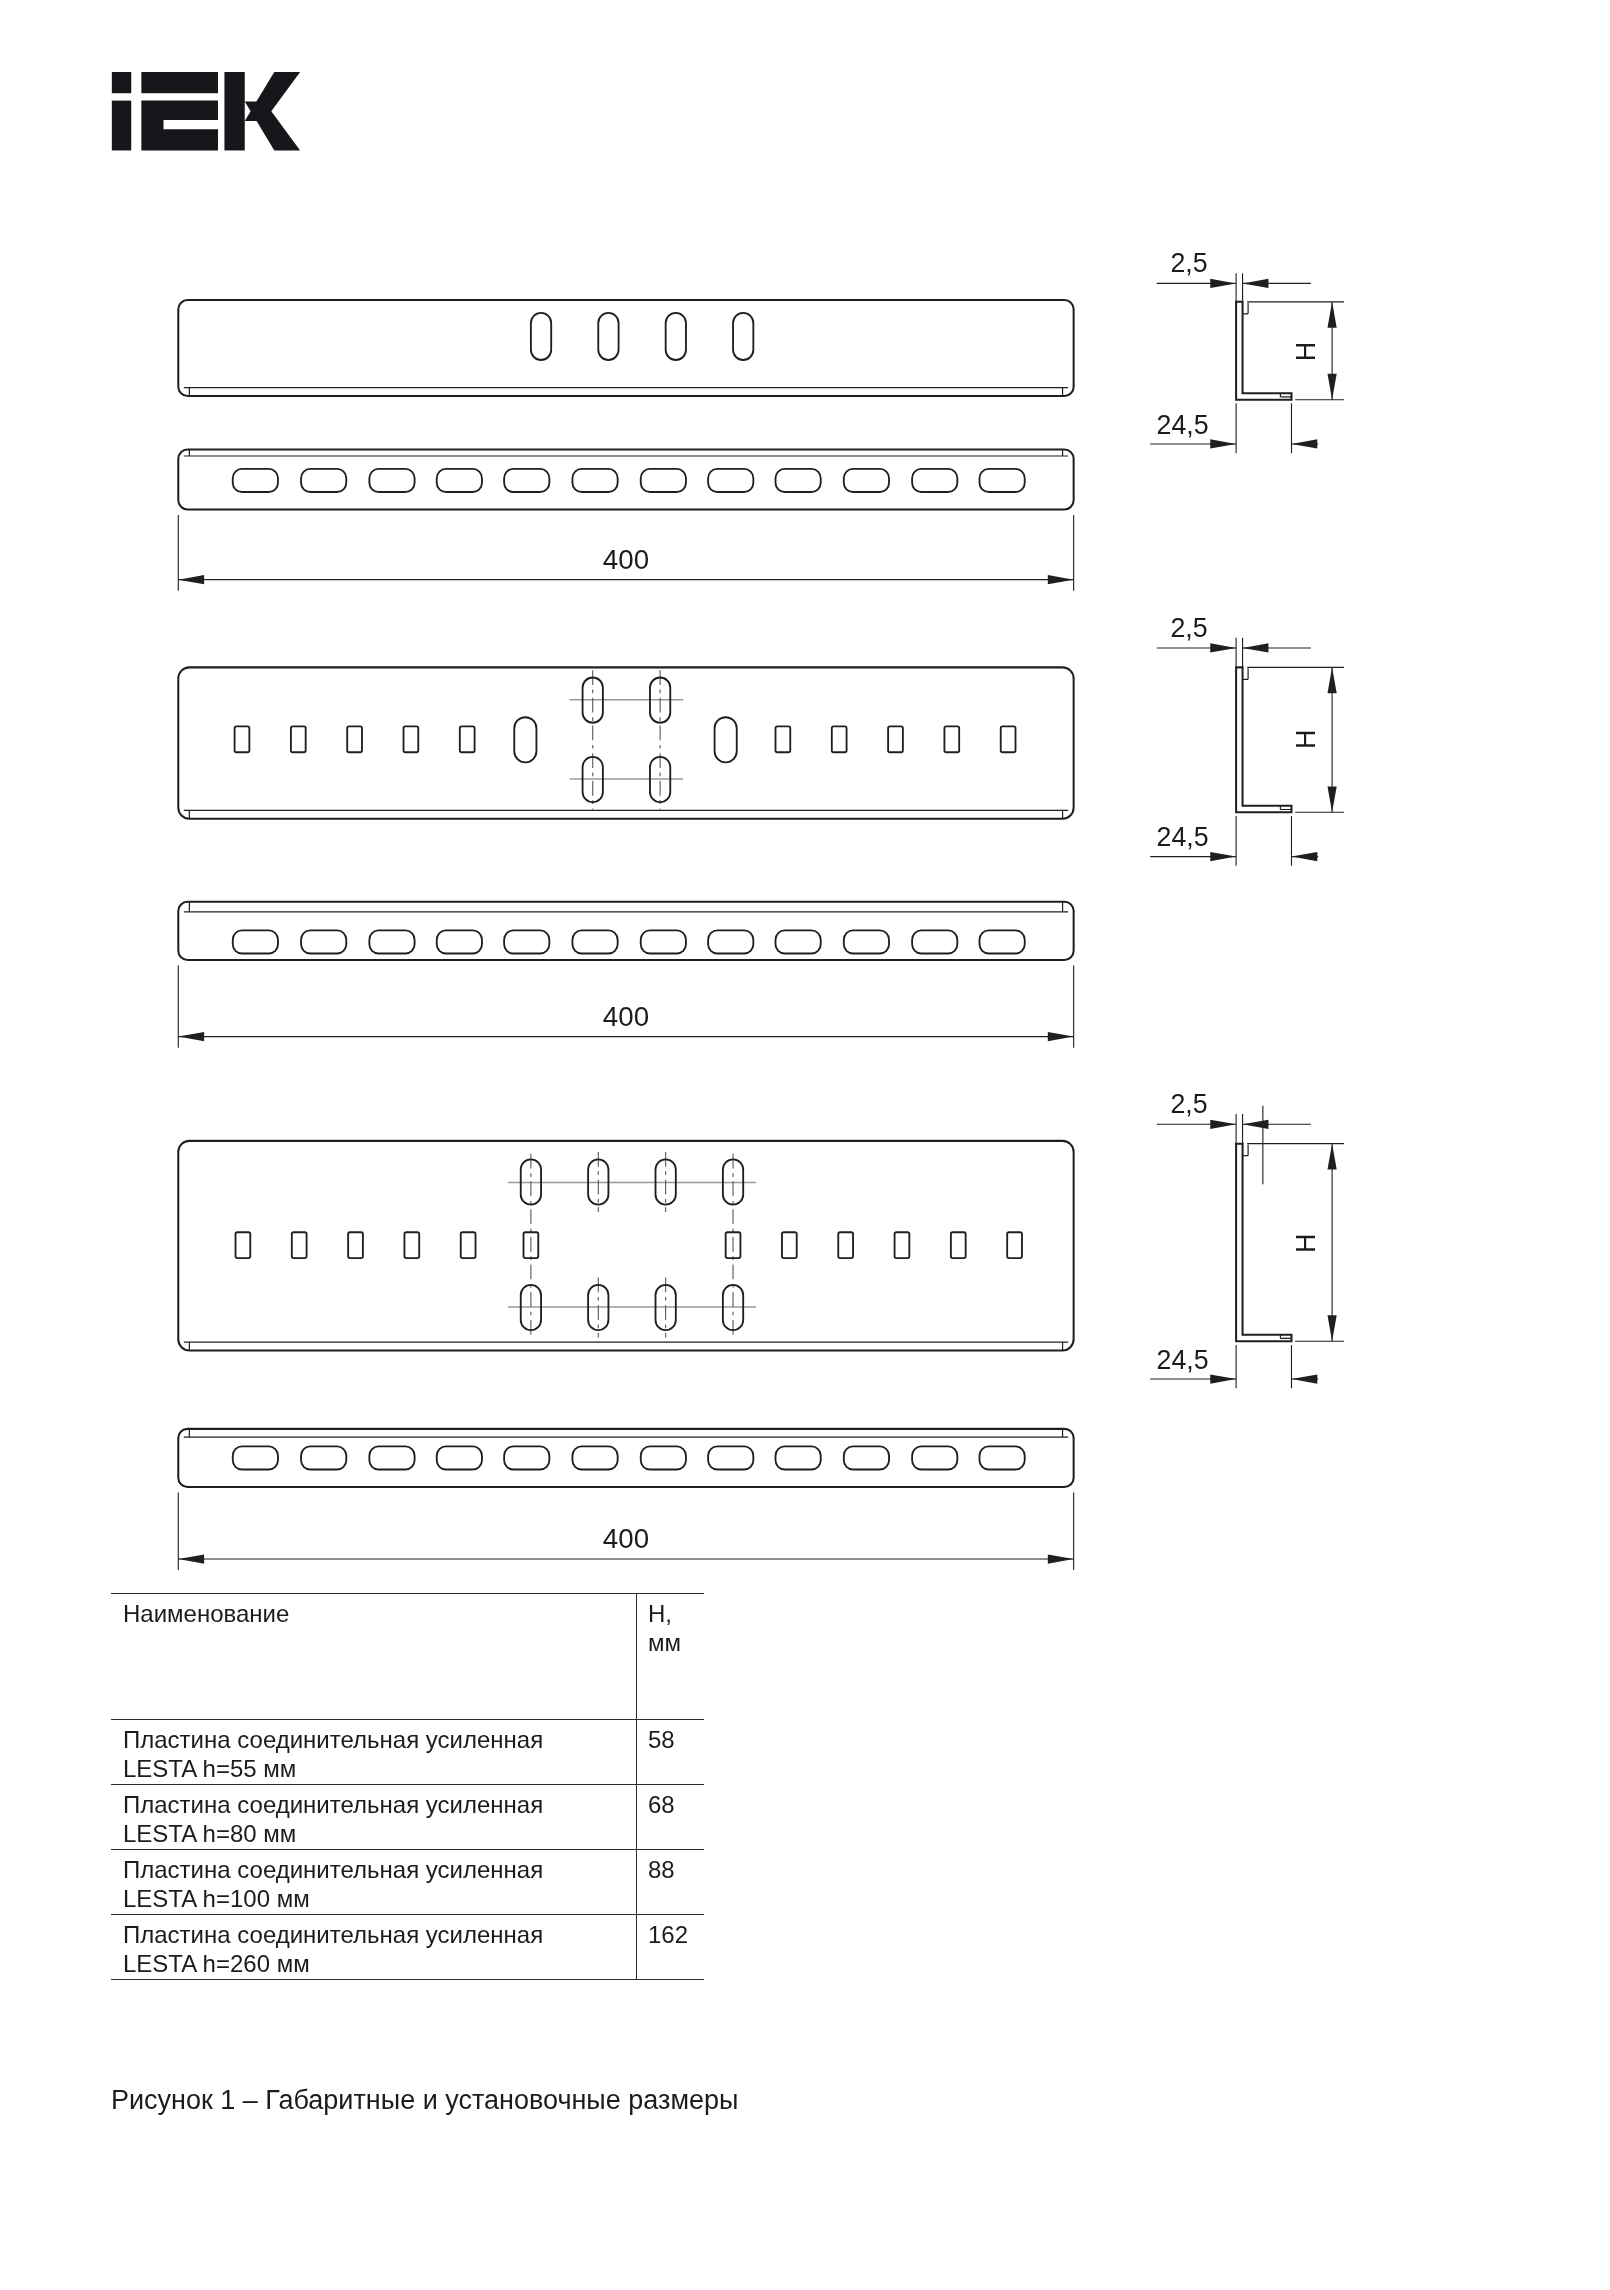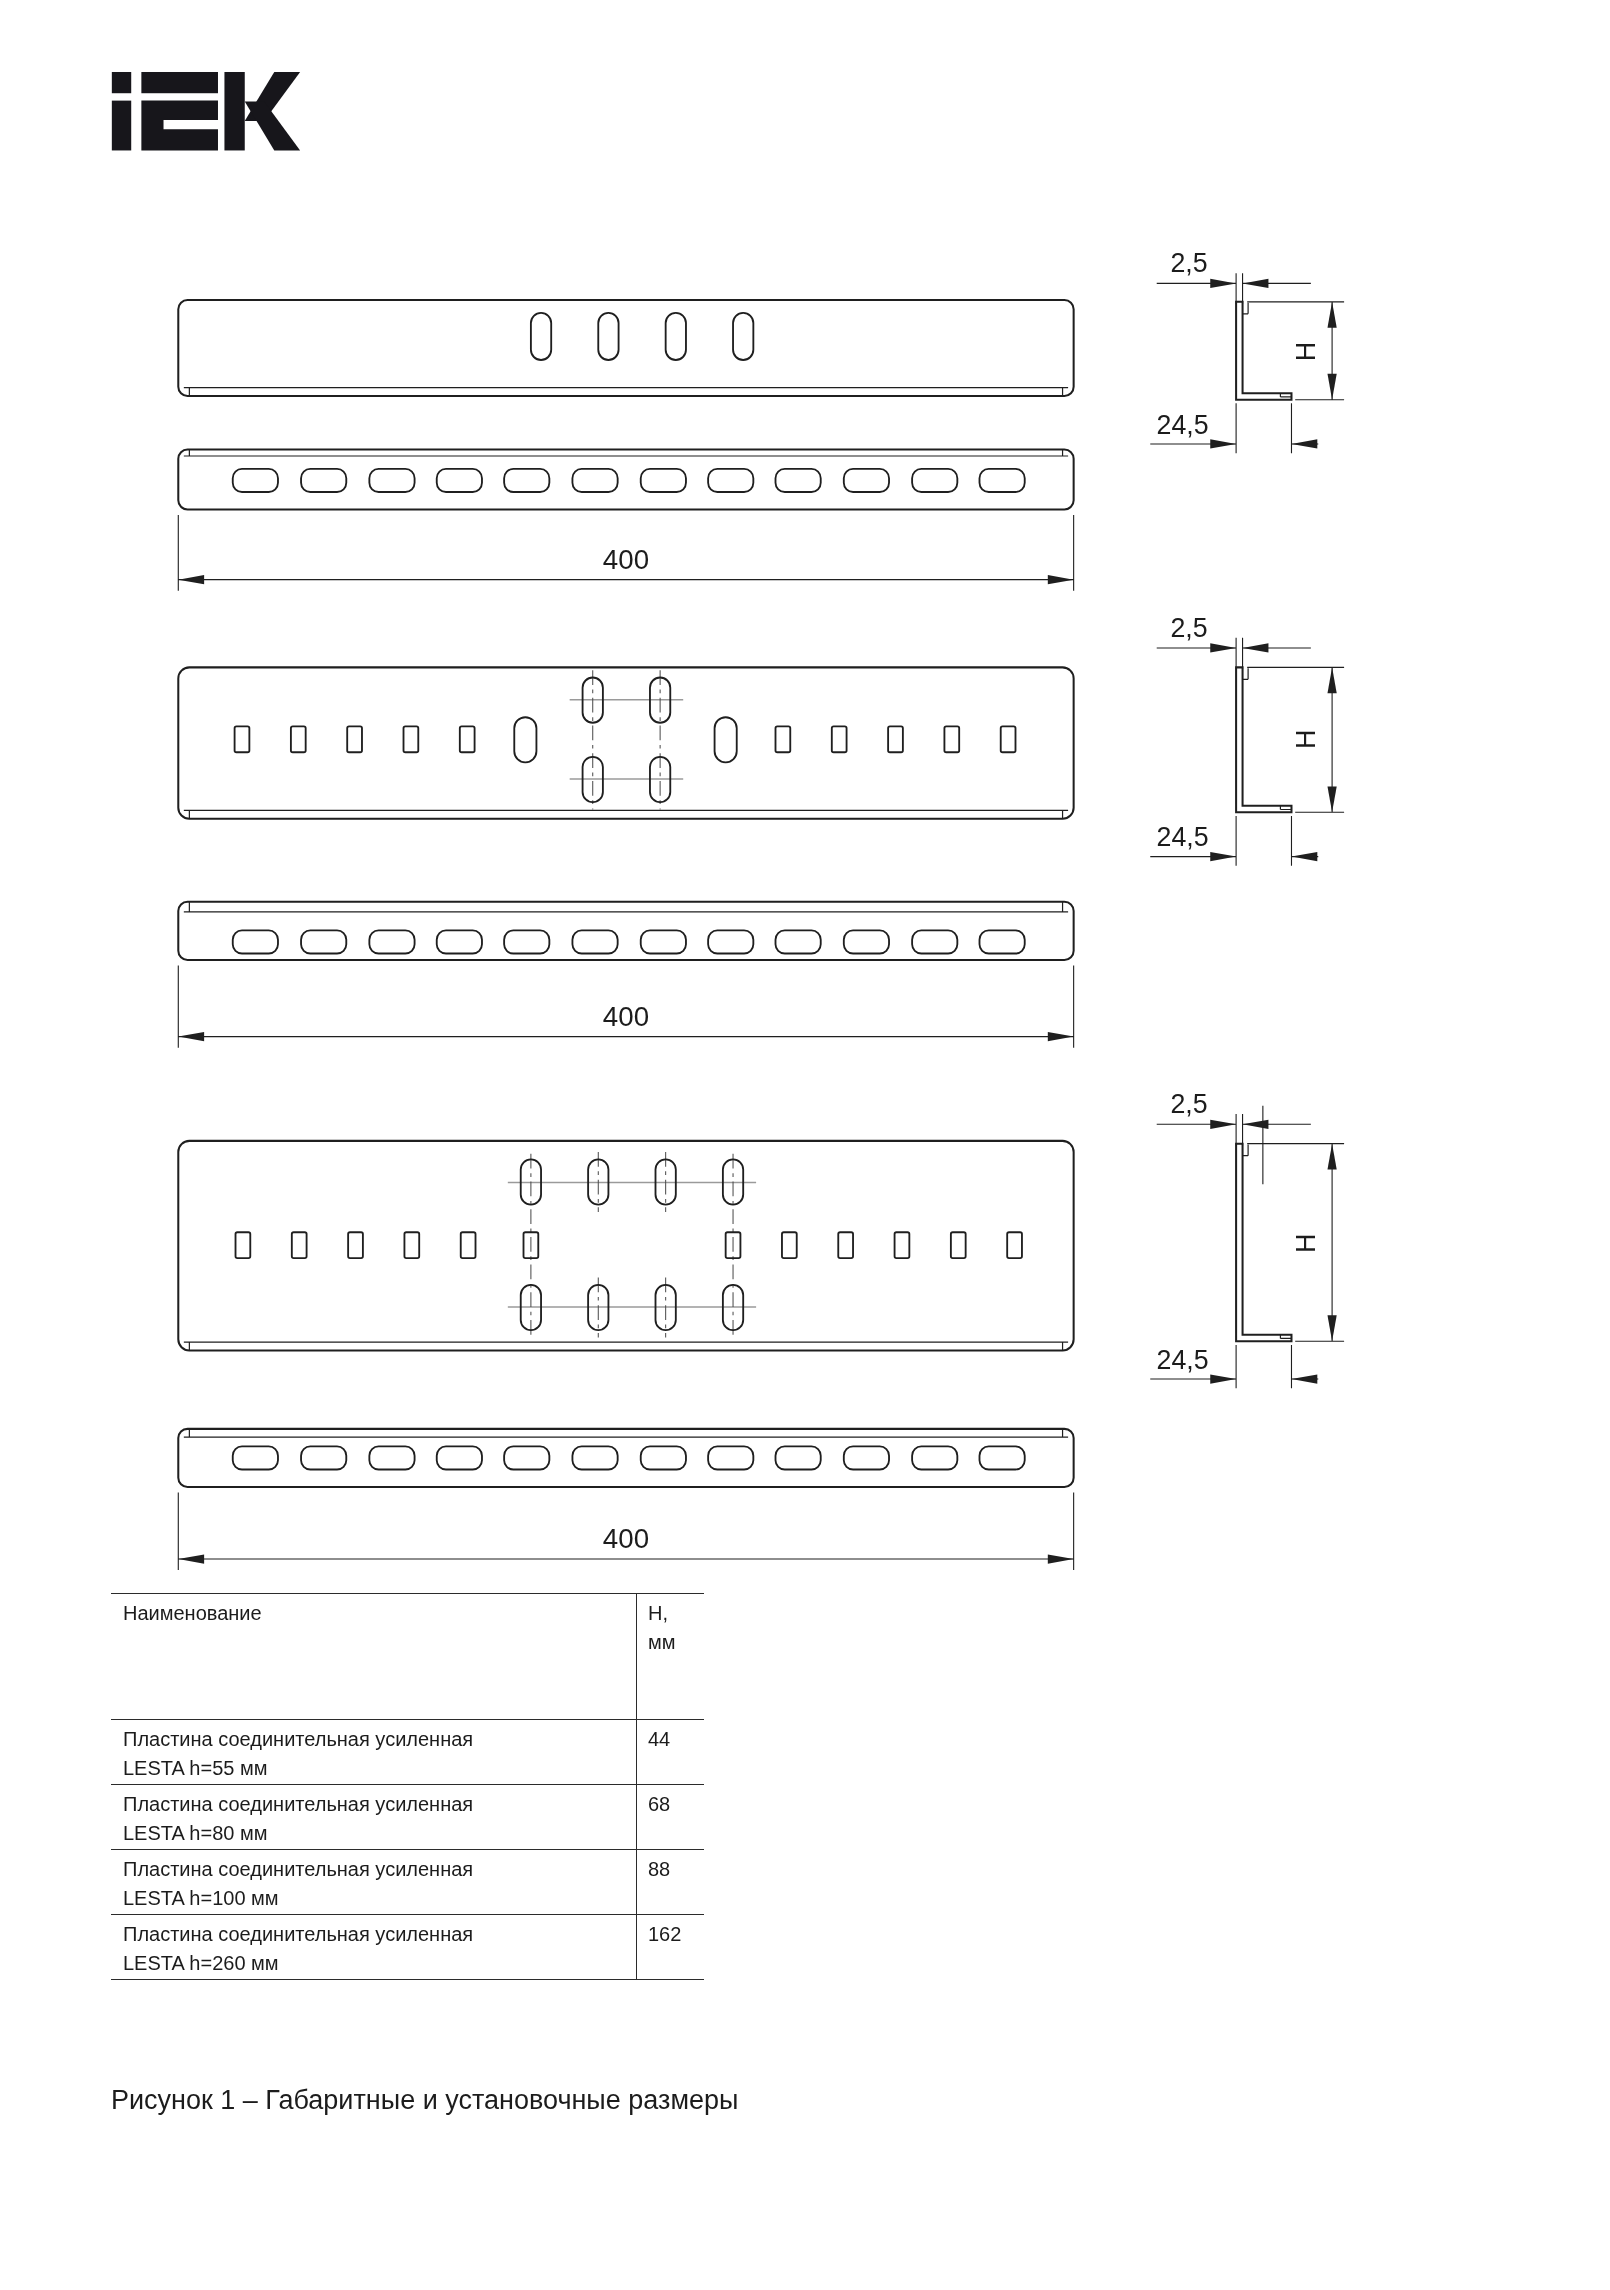--- a/index.html
+++ b/index.html
@@ -12,21 +12,21 @@
   .t  {fill:none;stroke:#1f1f1f;stroke-width:1.3;}
   .d  {fill:none;stroke:#1f1f1f;stroke-width:1.2;}
   .g  {fill:none;stroke:#9a9a9a;stroke-width:1.6;}
   .c  {fill:none;stroke:#4a4a4a;stroke-width:1.1;stroke-dasharray:16 5 4 5;}
   .arr{fill:#1f1f1f;stroke:none;}
   .logo{fill:#17161b;stroke:none;}
   text.dt{font-family:"Liberation Sans",sans-serif;font-size:29px;fill:#1c1c1c;}
   text.dt400{font-family:"Liberation Sans",sans-serif;font-size:30px;fill:#1c1c1c;}
   
   .spec-table{position:absolute;left:111px;top:1593px;width:593px;
-    border-top:1.8px solid #2b2b2b;font-size:20px;line-height:29px;}
+    border-top:1.8px solid #2b2b2b;font-size:24px;line-height:29px;}
   .tr{display:flex;border-bottom:1.8px solid #2b2b2b;box-sizing:border-box;}
   .tr.th{height:126px;}
   .tr.row{height:65px;}
   .c1{width:525px;padding:4.6px 9.2px 0 12px;box-sizing:border-box;}
   .c2{width:67px;border-left:1.8px solid #2b2b2b;padding:4.6px 0 0 11px;box-sizing:border-box;}
   .caption{position:absolute;left:111px;top:2085px;font-size:27px;line-height:31px;text-align:right;}
 </style>
 </head>
 <body>
 
@@ -257,21 +257,21 @@
     <div class="c2">
       <div>H,</div>
       <div>мм</div>
     </div>
   </div>
   <div class="tr row">
     <div class="c1">
       <div>Пластина соединительная усиленная</div>
       <div>LESTA h=55 мм</div>
     </div>
-    <div class="c2">44</div>
+    <div class="c2">58</div>
   </div>
   <div class="tr row">
     <div class="c1">
       <div>Пластина соединительная усиленная</div>
       <div>LESTA h=80 мм</div>
     </div>
     <div class="c2">68</div>
   </div>
   <div class="tr row">
     <div class="c1">

